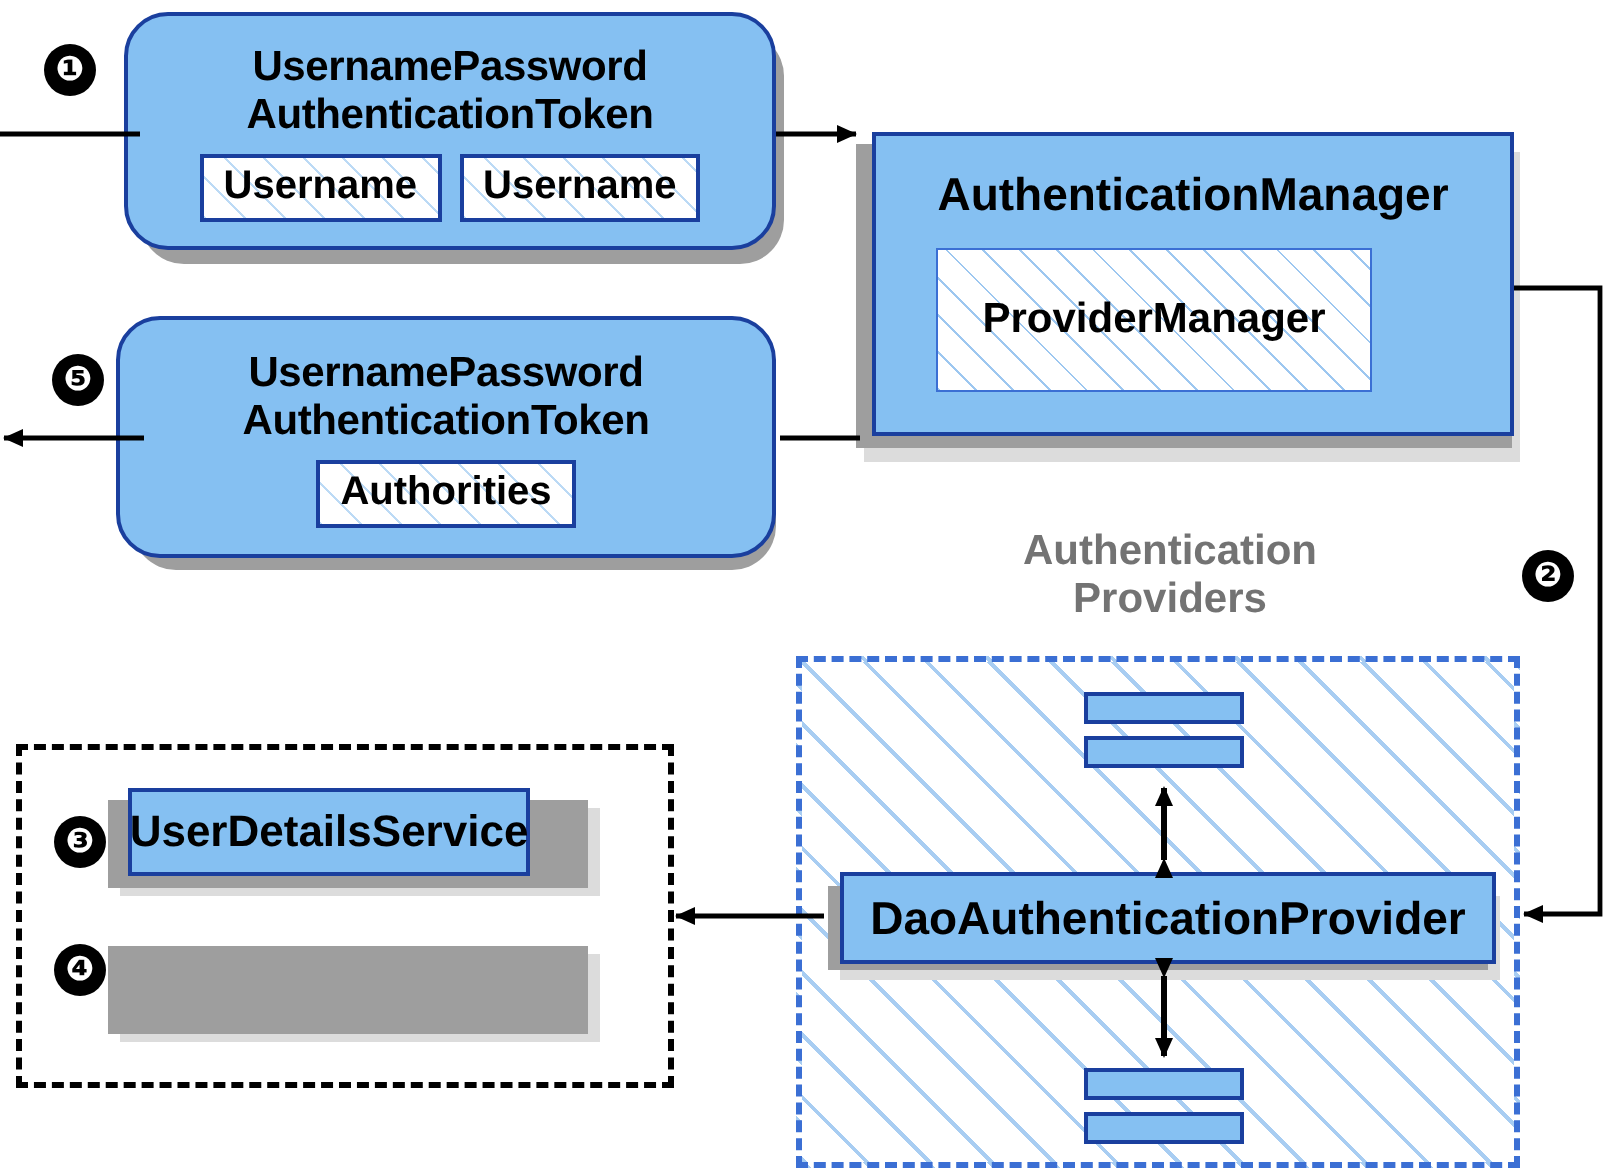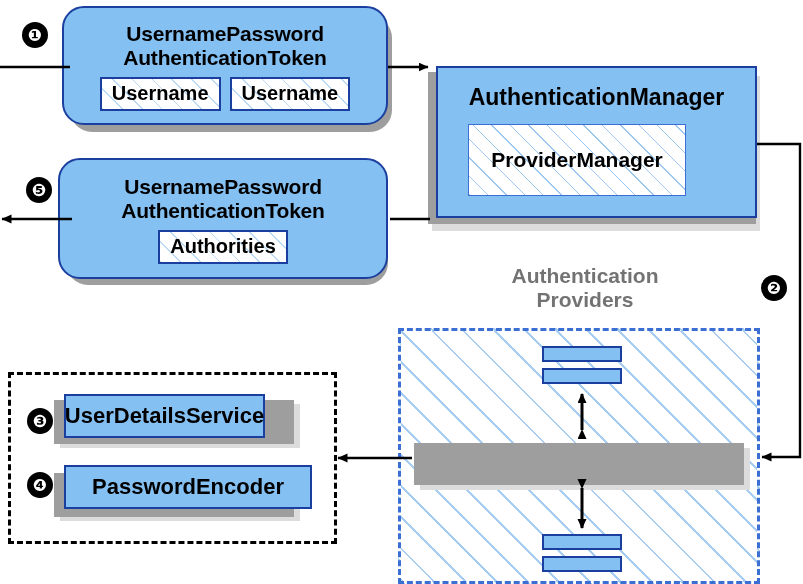--- a/index.html
+++ b/index.html
@@ -272,35 +272,35 @@
 
   <div class="badge" style="left:761px; top:275px;">❷</div>
 
   <div class="hatch-region" style="left:398px; top:328px; width:362px; height:256px;"></div>
 
   <div class="stripe" style="left:542px; top:346px; width:80px; height:16px;"></div>
   <div class="stripe" style="left:542px; top:368px; width:80px; height:16px;"></div>
 
   <div class="shadow-block light" style="left:420px; top:448px; width:330px; height:42px;"></div>
   <div class="shadow-block" style="left:414px; top:443px; width:330px; height:42px;"></div>
+  <div class="node blue-fill" style="left:420px; top:436px; width:328px; height:46px;">
+    <span style="font-size:23px;">DaoAuthenticationProvider</span>
+  </div>
 
   <div class="stripe" style="left:542px; top:534px; width:80px; height:16px;"></div>
   <div class="stripe" style="left:542px; top:556px; width:80px; height:16px;"></div>
 
   <div class="dash-region" style="left:8px; top:372px; width:329px; height:172px;"></div>
 
   <div class="badge" style="left:27px; top:408px;">❸</div>
 
   <div class="shadow-block light" style="left:60px; top:404px; width:240px; height:44px;"></div>
   <div class="shadow-block" style="left:54px; top:400px; width:240px; height:44px;"></div>
   <div class="node blue-fill" style="left:64px; top:394px; width:201px; height:44px;">
     <span style="font-size:22px;">UserDetailsService</span>
   </div>
 
   <div class="badge" style="left:27px; top:472px;">❹</div>
 
   <div class="shadow-block light" style="left:60px; top:477px; width:240px; height:44px;"></div>
   <div class="shadow-block" style="left:54px; top:473px; width:240px; height:44px;"></div>
-  <div class="node blue-fill" style="left:64px; top:465px; width:248px; height:44px;">
-    <span style="font-size:22px;">PasswordEncoder</span>
-  </div>
 
 </div>
 
 </body></html>

